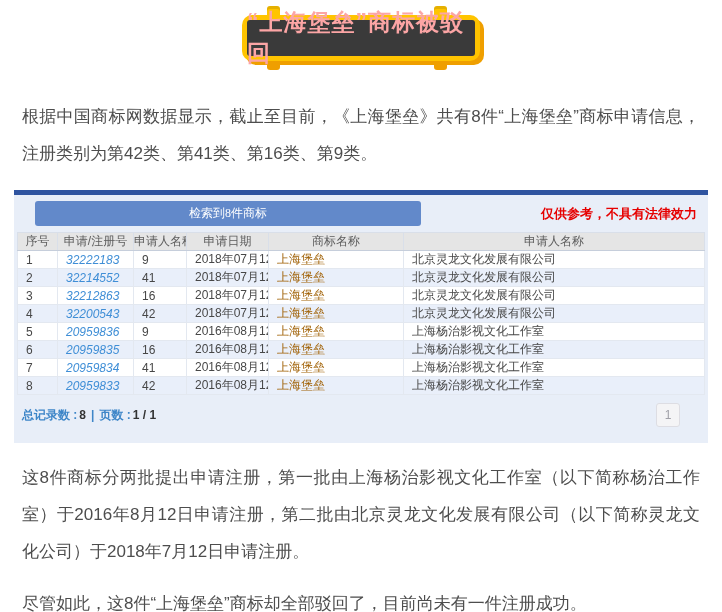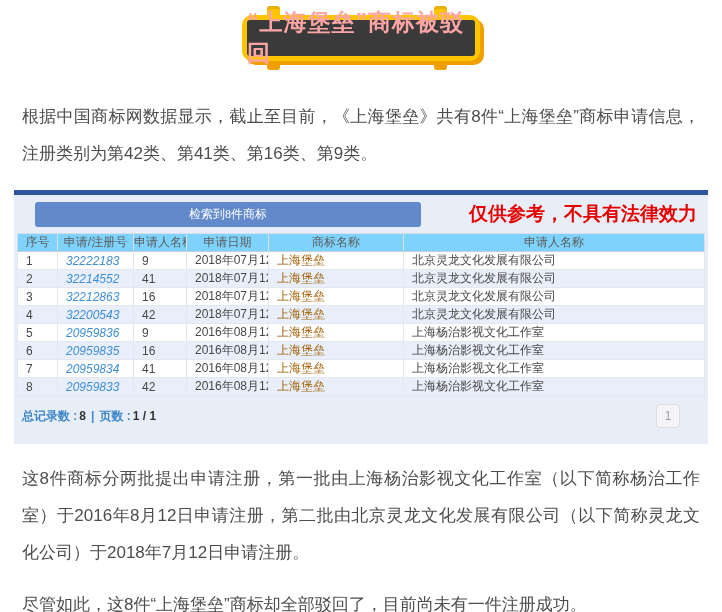--- a/index.html
+++ b/index.html
@@ -42,28 +42,28 @@
 
   
   .widget { margin: 18px 14px 0; background: #e8eef8; }
   .widget-topbar { height: 5px; background: #2f54a0; }
   .toolbar { display: flex; align-items: center; padding: 6px 6px 6px 21px; font-family: Liberation Serif, serif; }
   .result-btn {
     width: 386px; height: 25px; line-height: 25px; border: none; border-radius: 3px;
     background: #6289ca; color: #ffffff; font-size: 12px; text-align: center;
     font-family: inherit; cursor: pointer;
   }
-  .disclaimer { margin-left: auto; padding-right: 5px; color: #e60000; font-size: 19px; font-weight: bold; }
+  .disclaimer { margin-left: auto; padding-right: 5px; color: #e60000; font-size: 13px; font-weight: bold; }
 
   table.results {
     width: calc(100% - 6px); margin: 0 3px; border-collapse: collapse;
     background: #ffffff; font-size: 12px; table-layout: fixed;
   }
   .results th {
-    height: 18px; font-weight: normal; color: #5c5c5c; background: #7dd3fc;
+    height: 18px; font-weight: normal; color: #5c5c5c; background: #e5e5e5;
     border: 1px solid #d9dfe9; border-bottom-color: #c6cedb; text-align: center;
     white-space: nowrap; overflow: hidden;
   }
   .results td {
     height: 17px; padding: 0 8px; color: #474747;
     border: 1px solid #e3e8f0; text-align: left;
     white-space: nowrap; overflow: hidden;
   }
   .results tbody tr:nth-child(even) td { background: #e9effa; }
   a.num-link { color: #3f8ed6; text-decoration: none; cursor: pointer; font-style: italic; }

